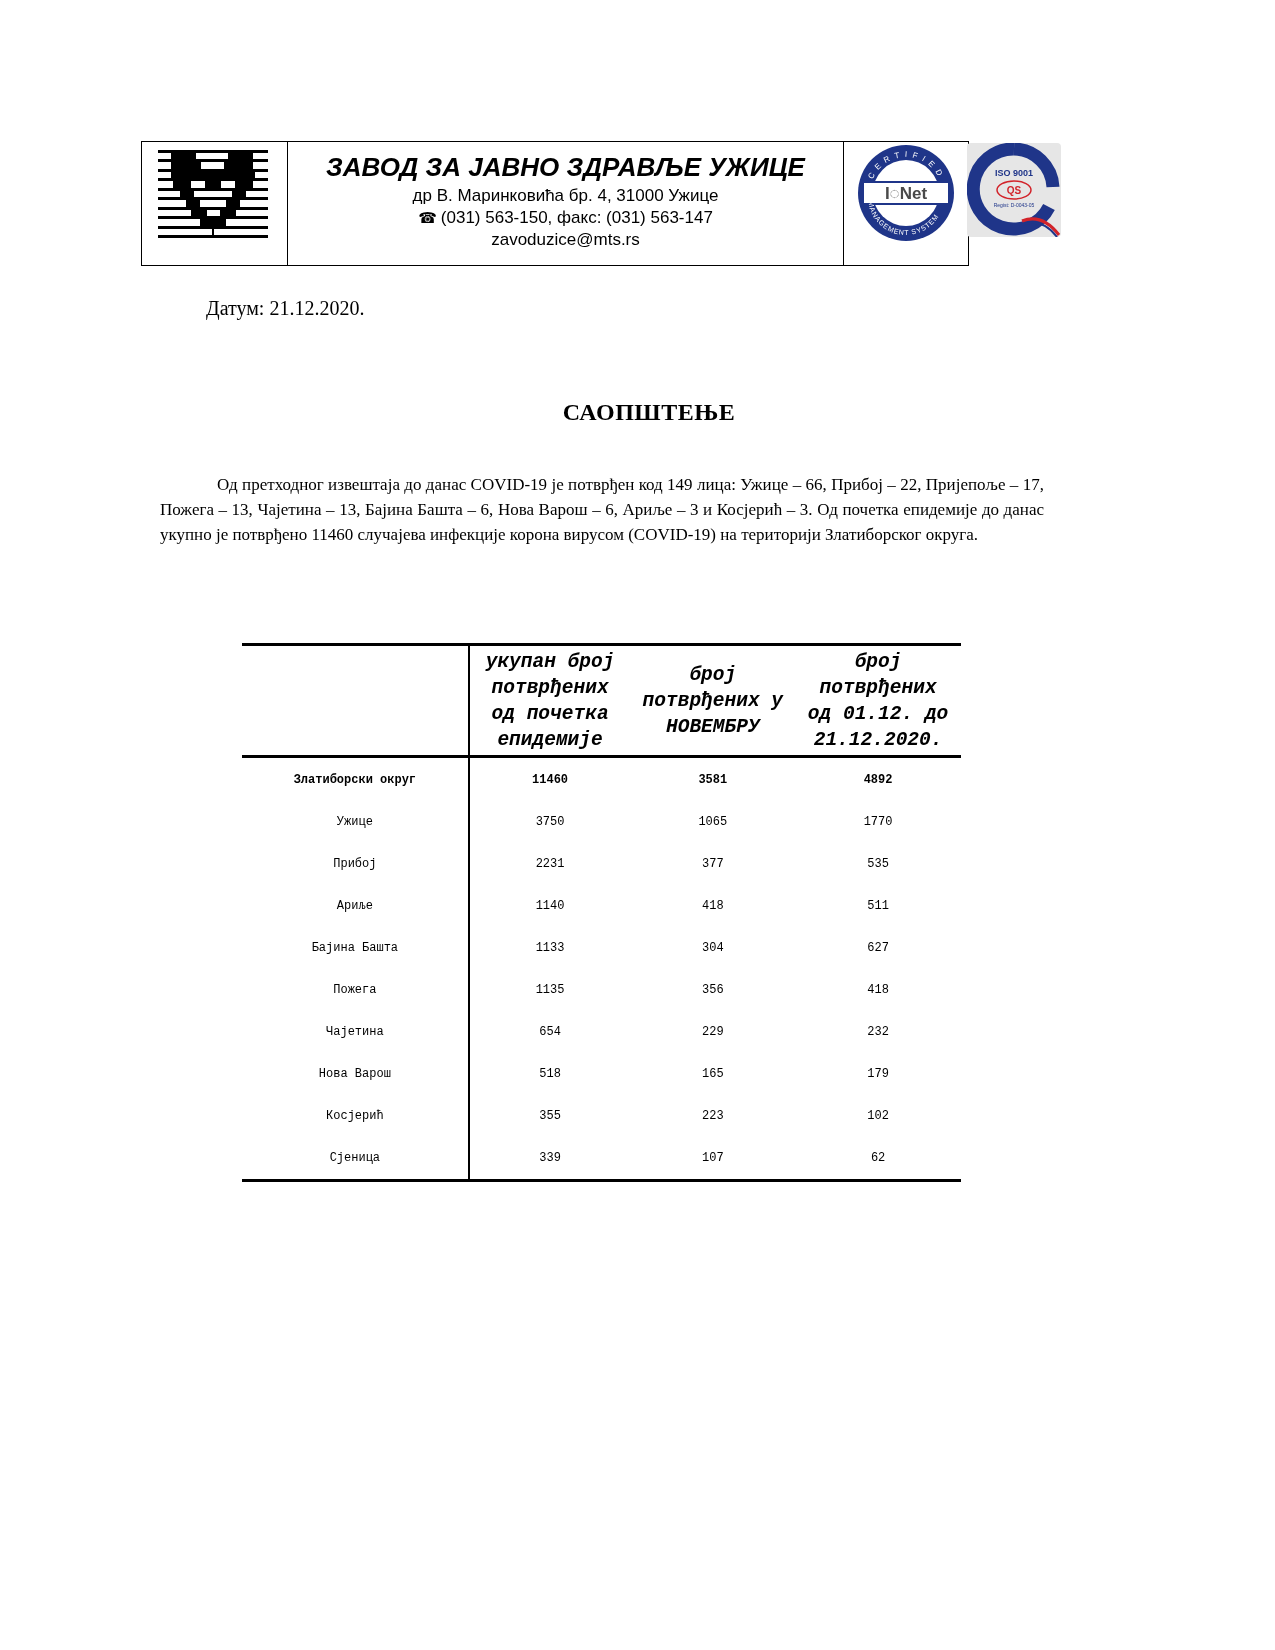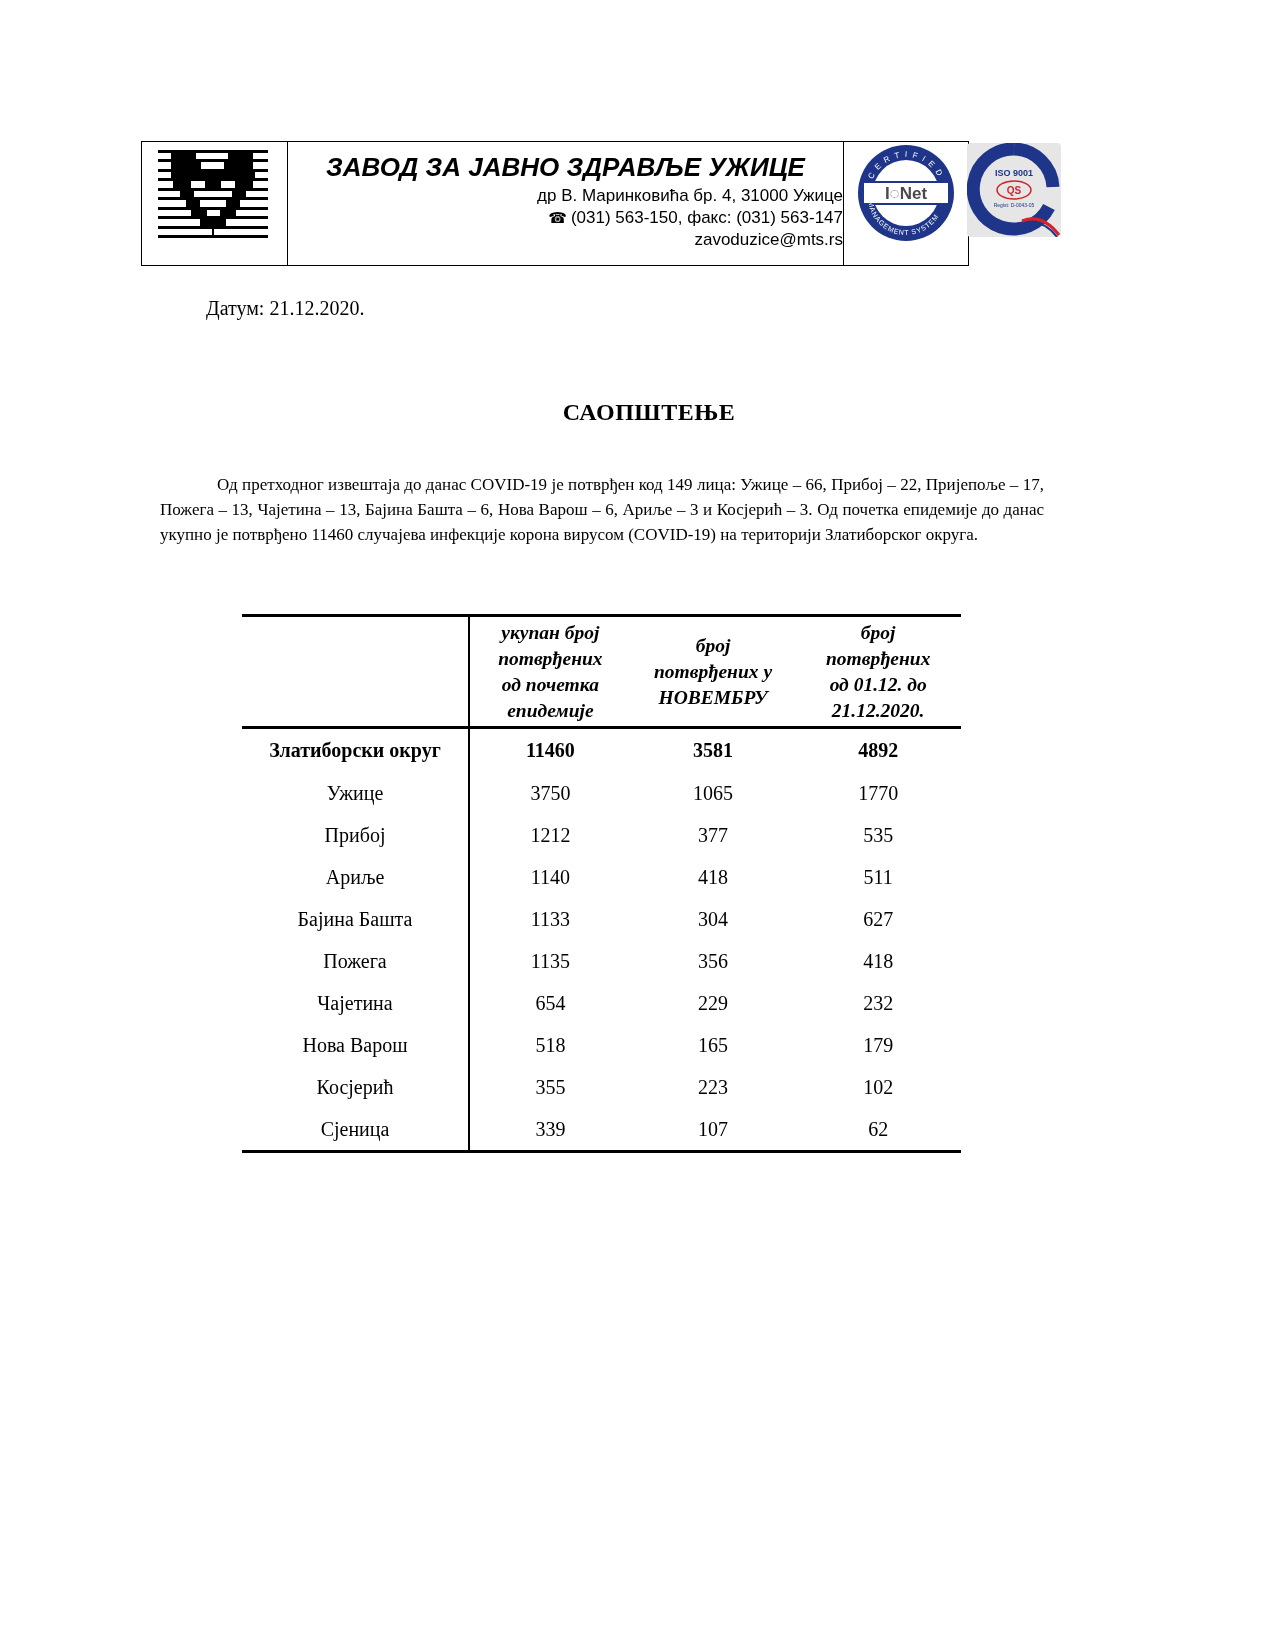--- a/index.html
+++ b/index.html
@@ -17,21 +17,21 @@
 
   .logo-svg { position: absolute; left: 16px; top: 7px; }
 
   .org-name {
     position: absolute; left: 0; right: 0; top: 10px;
     font-family: "Liberation Sans", "DejaVu Sans", sans-serif;
     font-weight: bold; font-style: italic; font-size: 26px; letter-spacing: 0px;
   }
   .org-line {
     position: absolute; left: 0; right: 0;
-    font-family: "Liberation Sans", "DejaVu Sans", sans-serif; font-size: 17px; text-align: right;
+    font-family: "Liberation Sans", "DejaVu Sans", sans-serif; font-size: 17px;
   }
   .org-addr { top: 44px; }
   .org-phone { top: 66px; }
   .org-email { top: 88px; }
   .phone-icon { font-size: 15px; margin-right: 4px; }
 
   .iqnet { position: absolute; left: 12px; top: 1px; }
   .isobadge { position: absolute; left: 123px; top: 1px; }
 
   .date {
@@ -41,36 +41,36 @@
     position: absolute; left: 0; width: 1206px; text-align: center; top: 399px;
     font-size: 24px; font-weight: bold; letter-spacing: 0.5px;
   }
   .para {
     position: absolute; left: 160px; top: 472px; width: 884px;
     font-size: 17px; line-height: 25px; text-align: justify; text-indent: 57px;
   }
 
   
   .covid-table {
-    position: absolute; left: 242px; top: 614px; width: 719px;
-    border-collapse: collapse; font-family: Liberation Serif, serif;
+    position: absolute; left: 242px; top: 643px; width: 719px;
+    border-collapse: collapse; font-family: Liberation Mono, monospace;
   }
   .covid-table th, .covid-table td { padding: 0; text-align: center; vertical-align: middle; }
   .covid-table thead tr { border-top: 3px solid #000; border-bottom: 3px solid #000; }
   .covid-table tbody tr:last-child { border-bottom: 3px solid #000; }
   .covid-table .c0 { width: 227px; border-right: 2px solid #000; }
   .covid-table .c1 { width: 161px; }
   .covid-table .c2 { width: 165px; }
   .covid-table .c3 { width: 166px; }
   .covid-table th {
     font-weight: bold; font-style: italic; font-size: 19.5px; line-height: 26px;
     height: 109px; padding-top: 0;
   }
   .covid-table th span.hl { display: inline-block; padding: 0 8px; }
-  .covid-table td { font-size: 20px; height: 42px; }
+  .covid-table td { font-size: 12px; height: 42px; }
   .covid-table tr.total td { font-weight: bold; height: 43px; }
 </style>
 </head>
 <body>
 
 <div class="letterhead">
   <div class="lh-logo">
     <svg class="logo-svg" width="112" height="92" viewBox="0 0 112 92">
       <g fill="#000">
 
@@ -177,21 +177,21 @@
       <td class="c3">4892</td>
     </tr>
     <tr>
       <td class="c0">Ужице</td>
       <td class="c1">3750</td>
       <td class="c2">1065</td>
       <td class="c3">1770</td>
     </tr>
     <tr>
       <td class="c0">Прибој</td>
-      <td class="c1">1212</td>
+      <td class="c1">2231</td>
       <td class="c2">377</td>
       <td class="c3">535</td>
     </tr>
     <tr>
       <td class="c0">Ариље</td>
       <td class="c1">1140</td>
       <td class="c2">418</td>
       <td class="c3">511</td>
     </tr>
     <tr>

